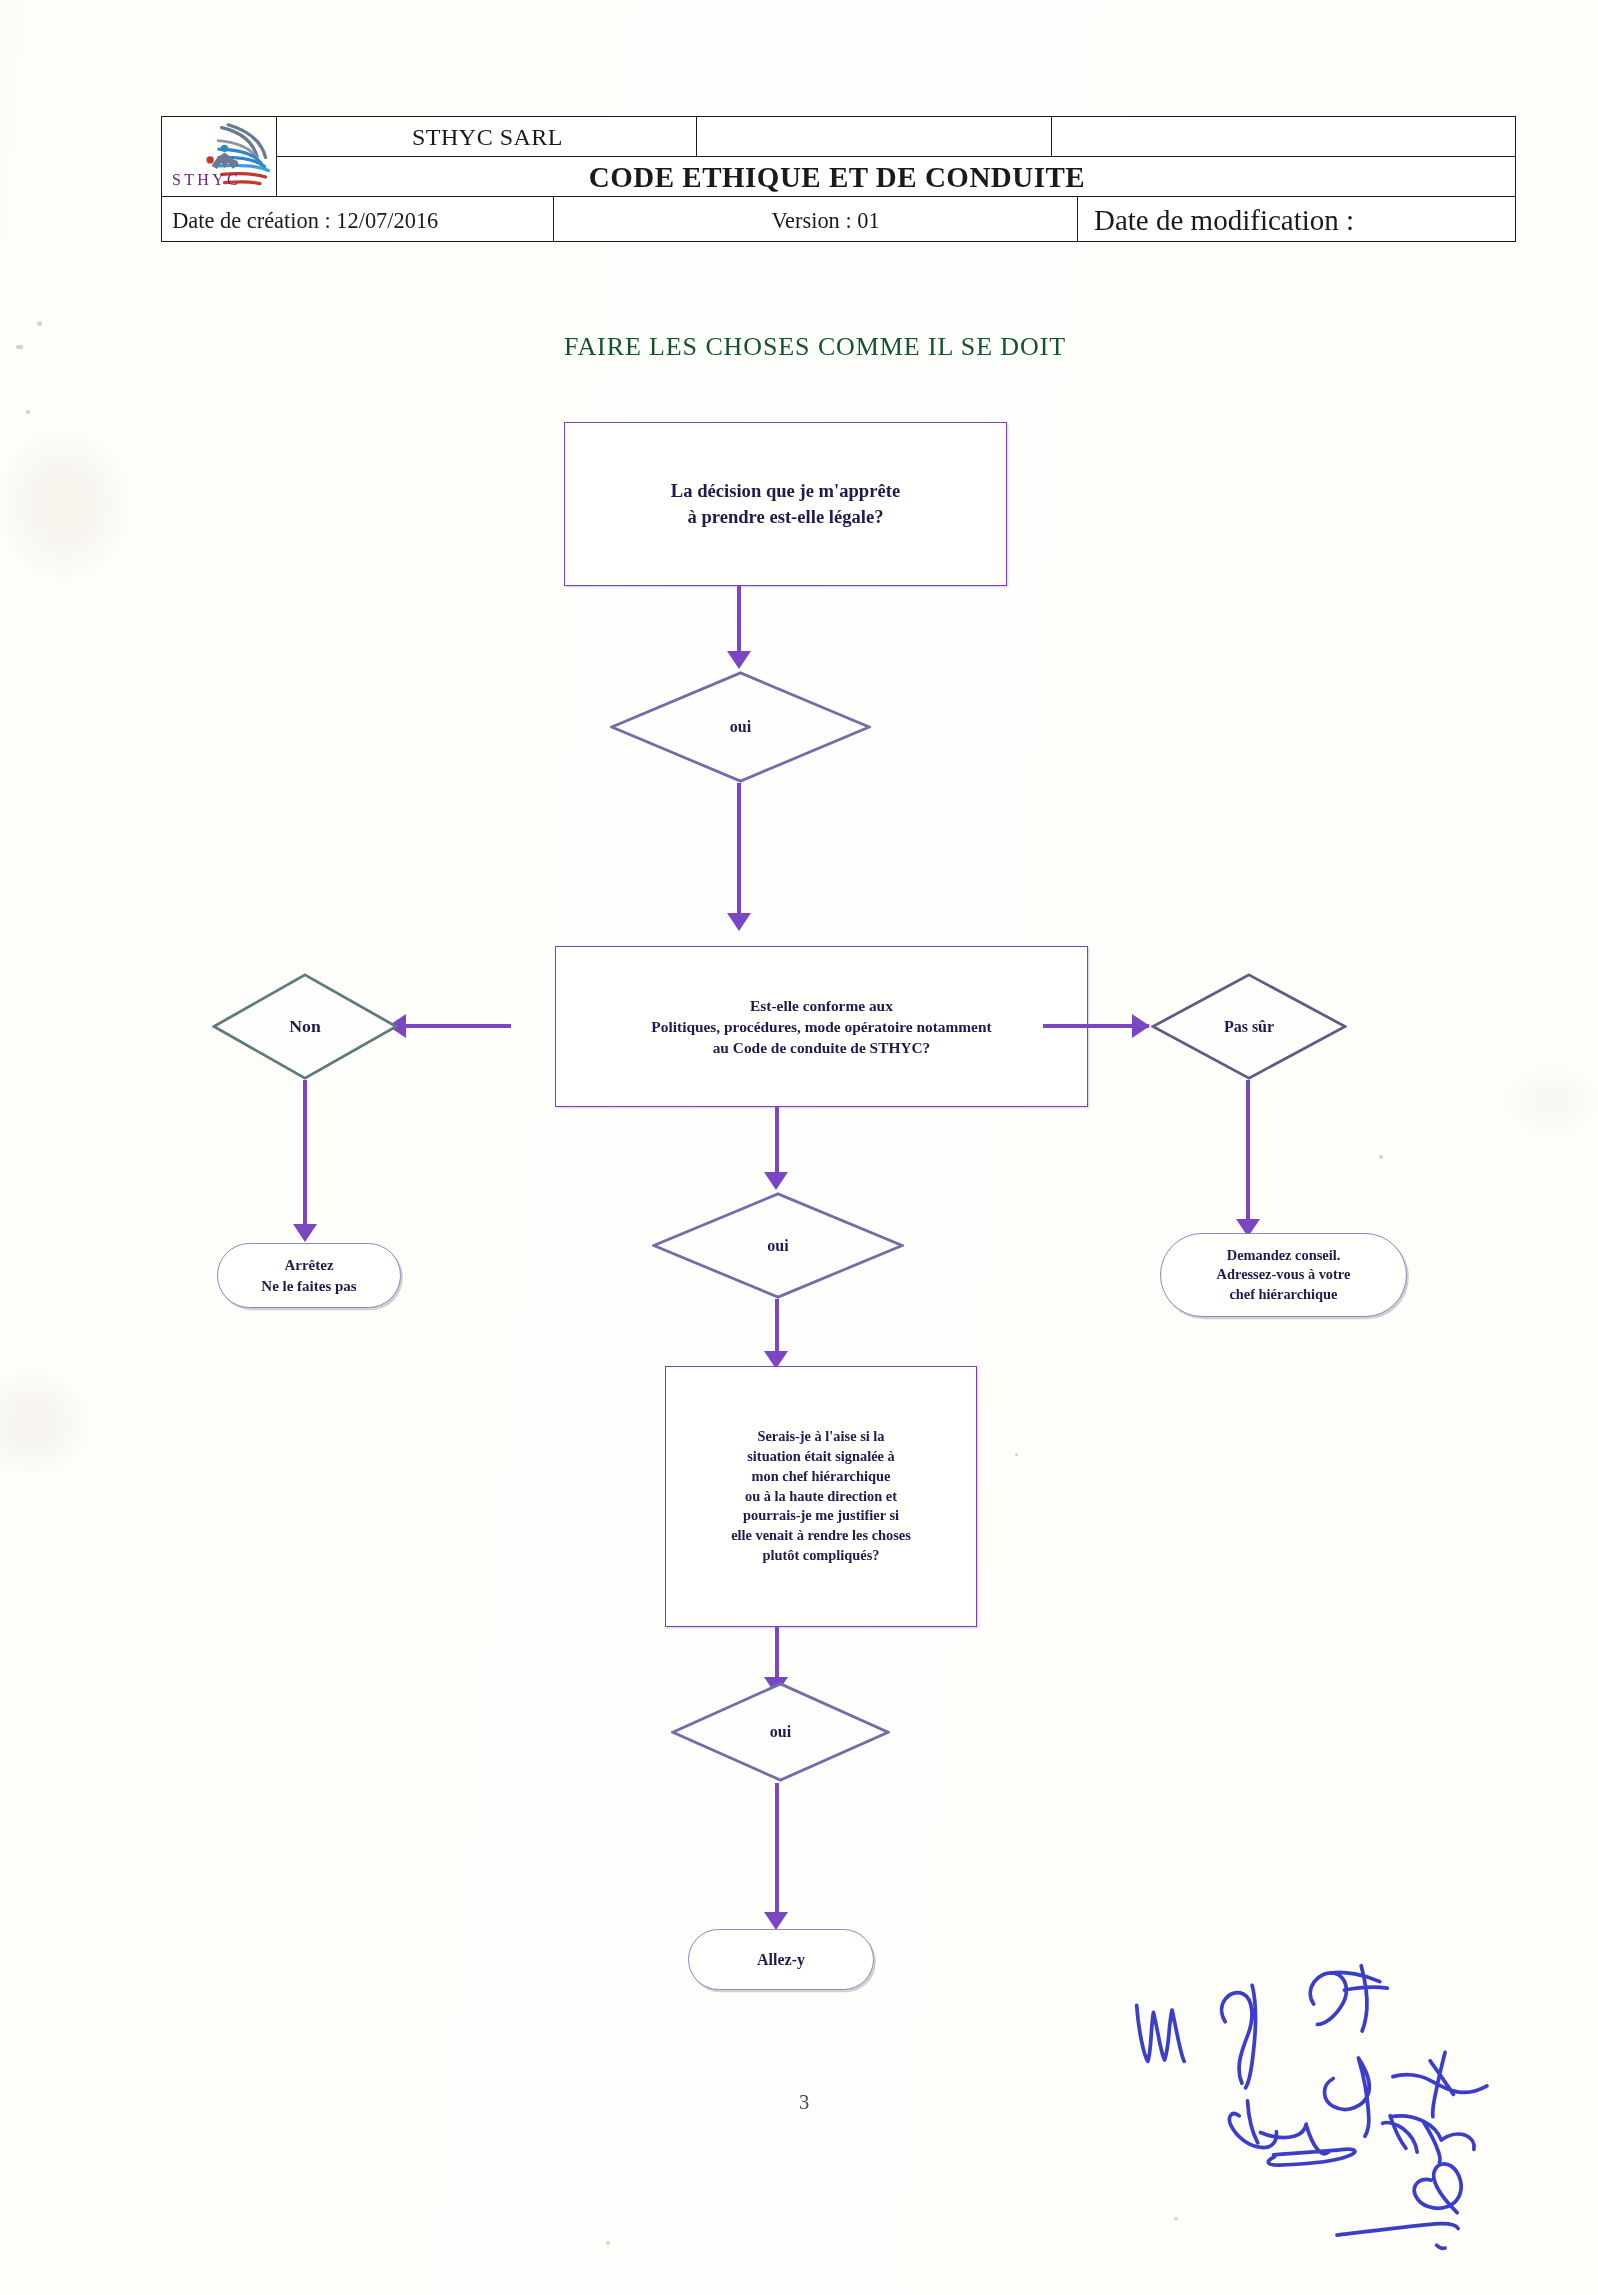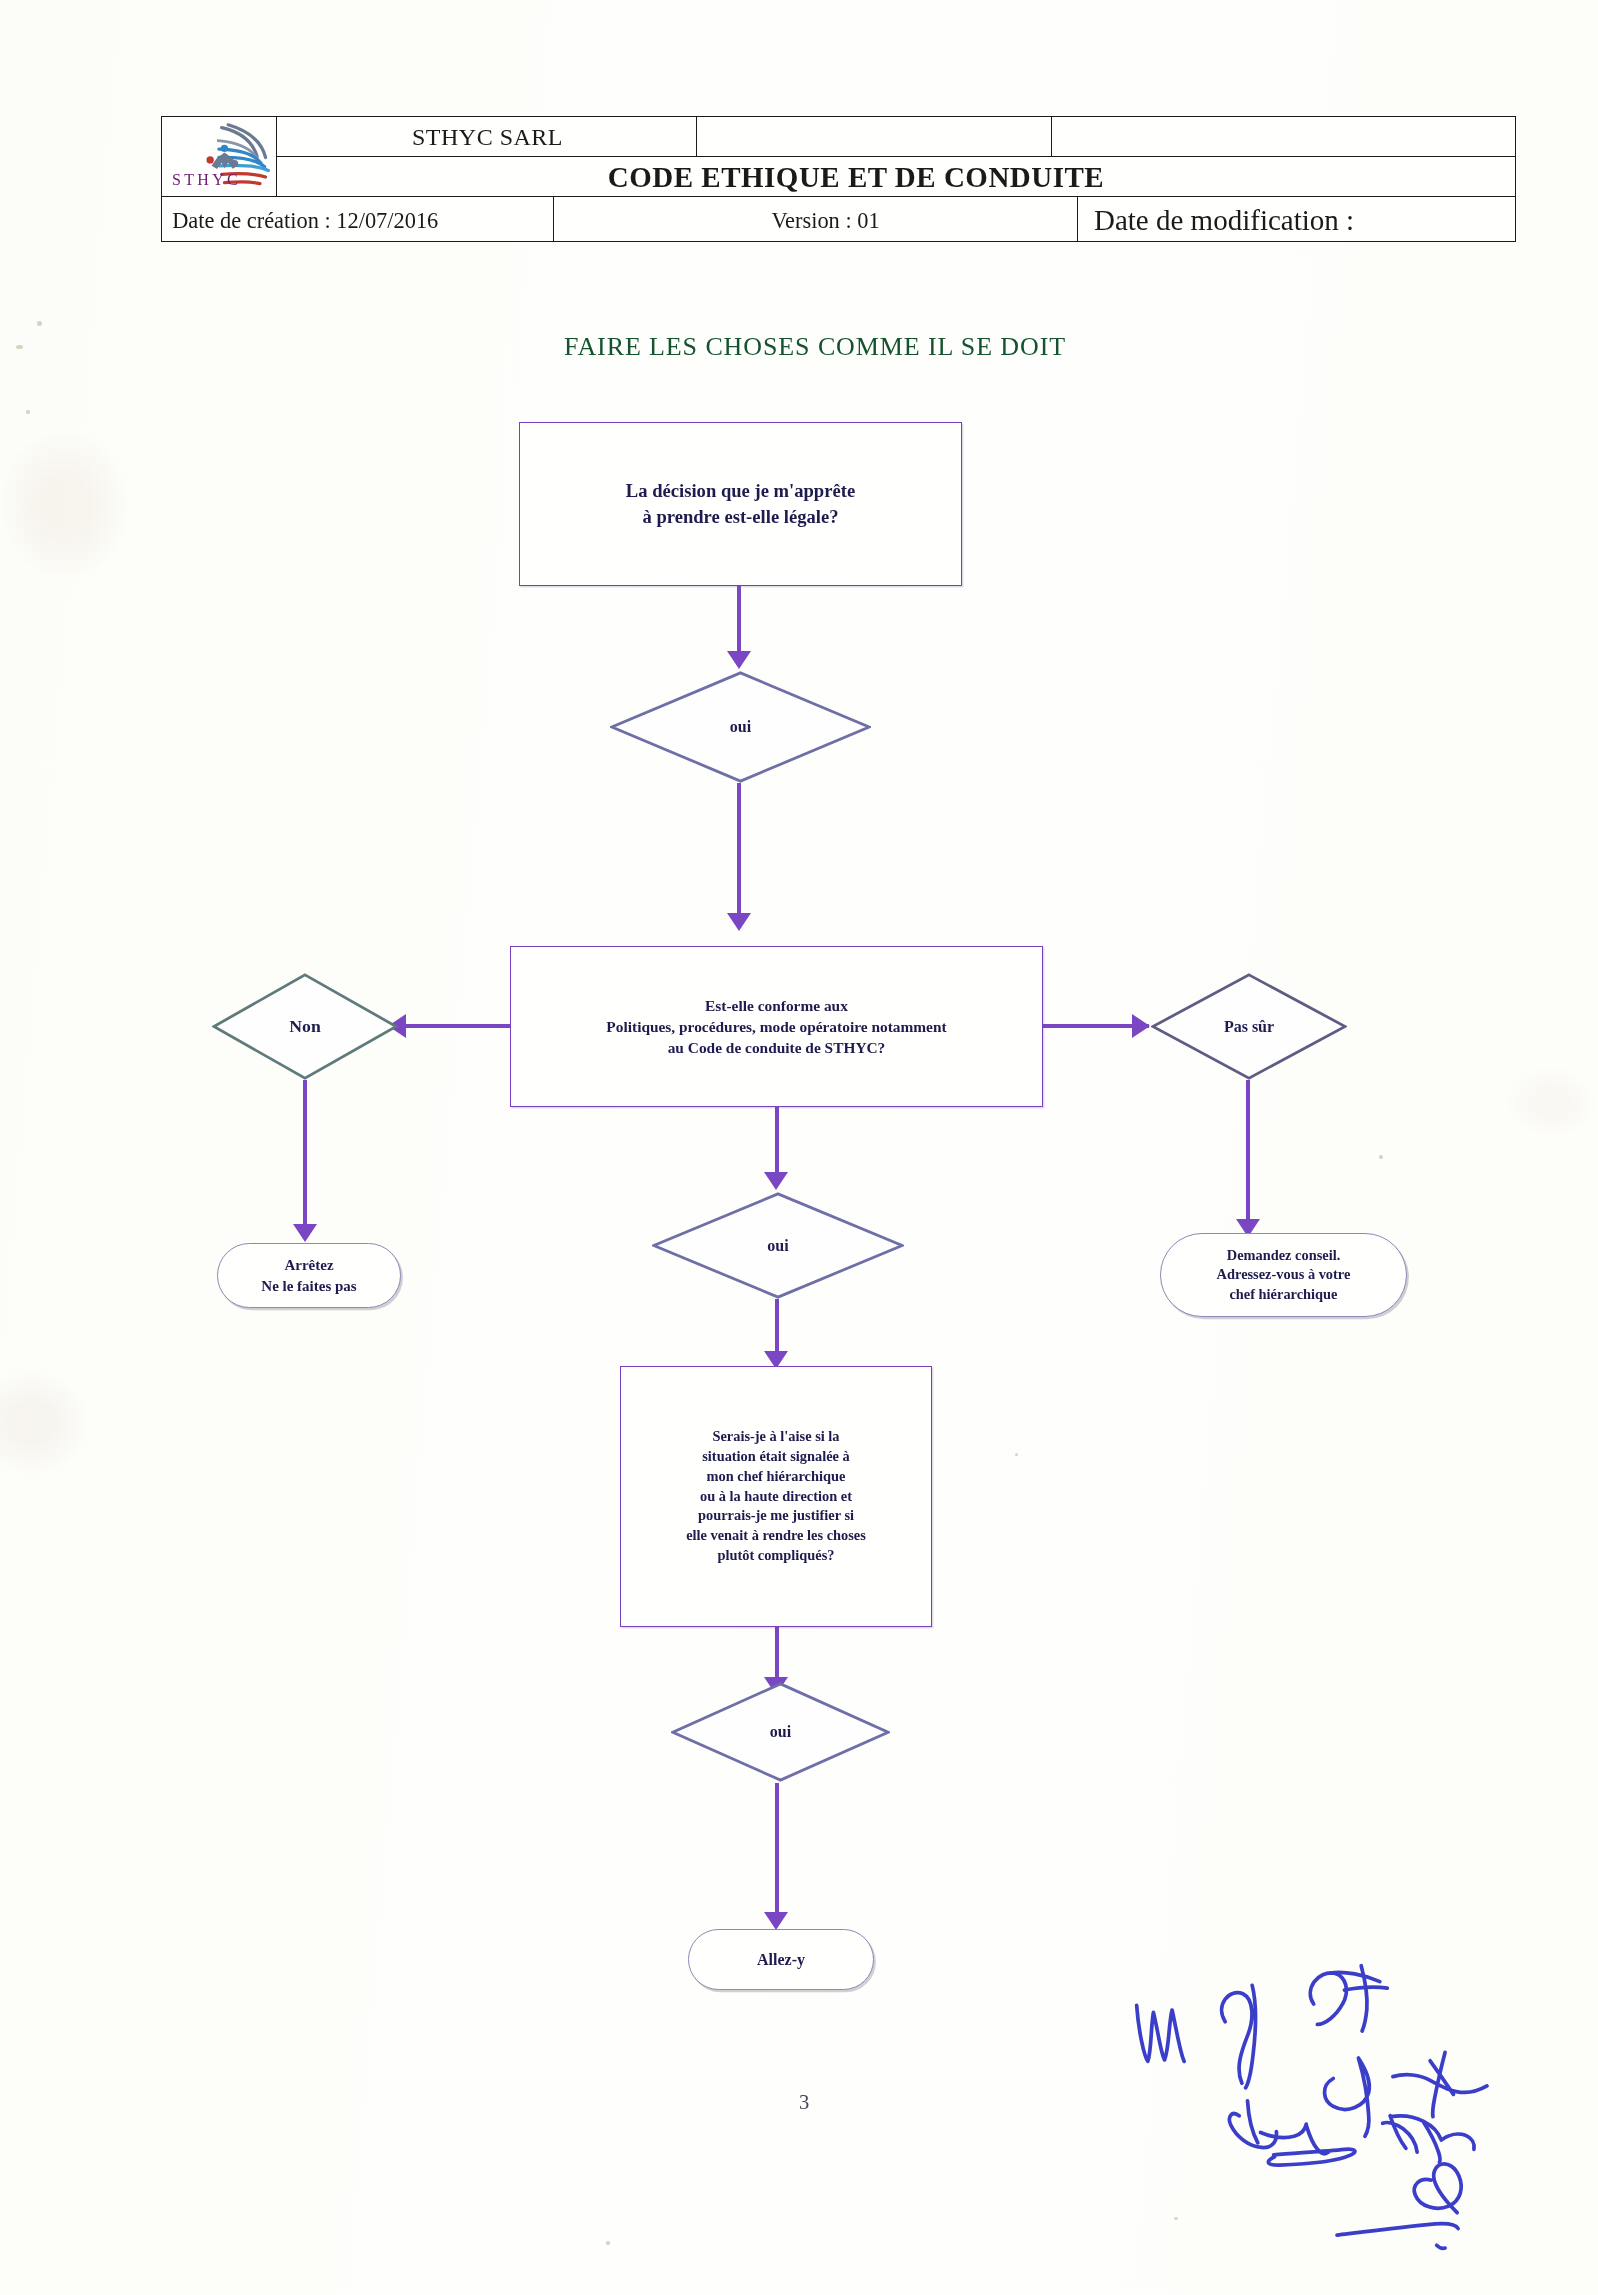--- a/index.html
+++ b/index.html
@@ -34,41 +34,42 @@
 
   #logo-cell{position:absolute;left:0;top:0;width:114px;height:80px;
              display:flex;align-items:center;justify-content:center;}
   #logo-wrap{position:relative;width:107px;height:70px;}
   #logo-word{position:absolute;left:6.5px;bottom:2.8px;font-size:16px;letter-spacing:3.3px;
              color:#701a75;font-family:"Liberation Serif",serif;}
   #logo-arcs{position:absolute;right:0;top:0;width:56px;height:70px;}
   #logo-people{position:absolute;left:40px;top:22.4px;width:35px;height:29px;}
 
   #company-name{left:116px;top:0;width:419px;height:40px;font-size:24px;letter-spacing:0.5px;}
-  #doc-title{left:116px;top:40px;width:1118px;height:40px;font-size:29px;font-weight:bold;letter-spacing:0.5px;padding-left:19px;}
+  #doc-title{left:116px;top:40px;width:1118px;height:40px;font-size:29px;font-weight:bold;letter-spacing:0.5px;}
   #cell-empty-1{left:536px;top:0;width:354px;height:40px;}
   #cell-empty-2{left:891px;top:0;width:463px;height:40px;}
 
   #cell-creation{left:0px;top:82px;width:391px;height:43px;font-size:22.4px;justify-content:flex-start;padding-left:10.2px;box-sizing:border-box;}
   #cell-version{left:402px;top:82px;width:523px;height:43px;font-size:22.4px;}
   #cell-modification{left:906px;top:82px;width:437px;height:43px;font-size:29px;justify-content:flex-start;padding-left:26px;box-sizing:border-box;}
 
   
   #chart-title{
     position:absolute;left:559px;top:332px;width:512px;text-align:center;
     font-size:26px;letter-spacing:0.9px;color:#14532d;
   }
 
   .node{position:absolute;box-sizing:border-box;}
 
   .proc{
     border:1.9px solid #7a3fbf;background:#fffffe;
     display:flex;align-items:center;justify-content:center;text-align:center;
     color:#1e1b4e;font-weight:bold;line-height:1.38;
     box-shadow:1.4px 1.4px 0 rgba(120,90,170,.22);
+    margin-left:45px;
   }
 
   .diamond{position:absolute;}
   .diamond svg{position:absolute;inset:0;width:100%;height:100%;}
   .diamond .dlabel{position:absolute;inset:0;display:flex;align-items:center;justify-content:center;
     color:#1e1b4e;font-weight:bold;}
 
   .term{
     border:1.9px solid #8a8ab8;border-radius:465px;background:#fffffe;
     display:flex;align-items:center;justify-content:center;text-align:center;

